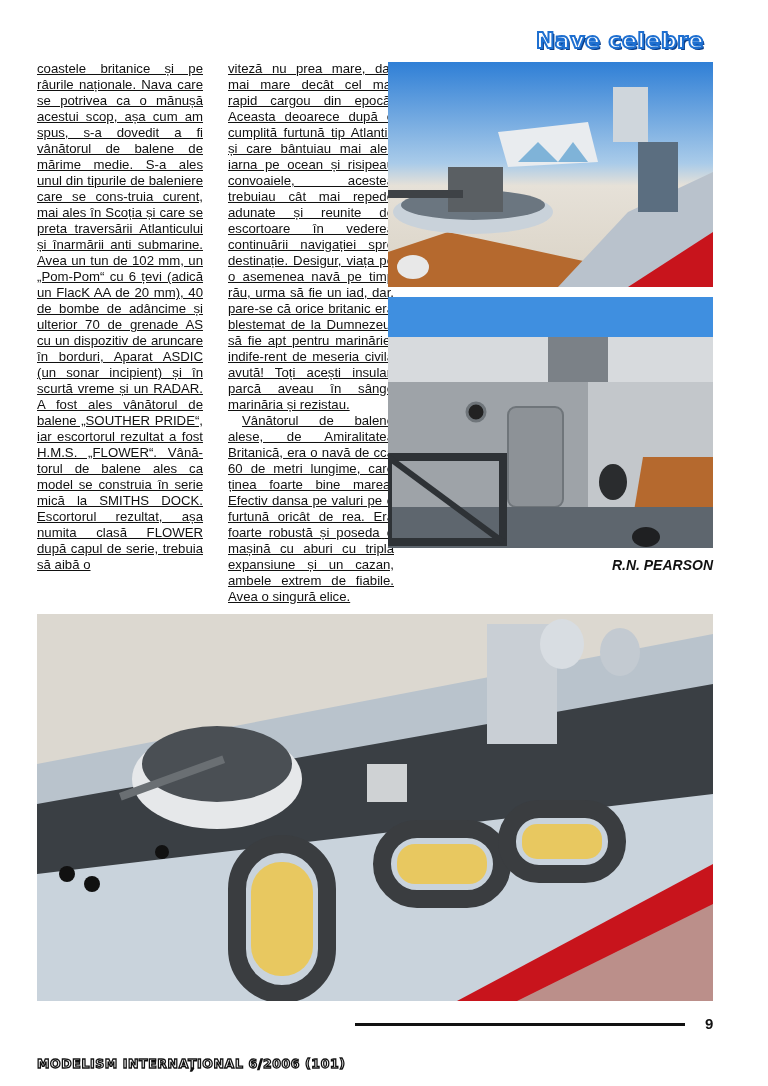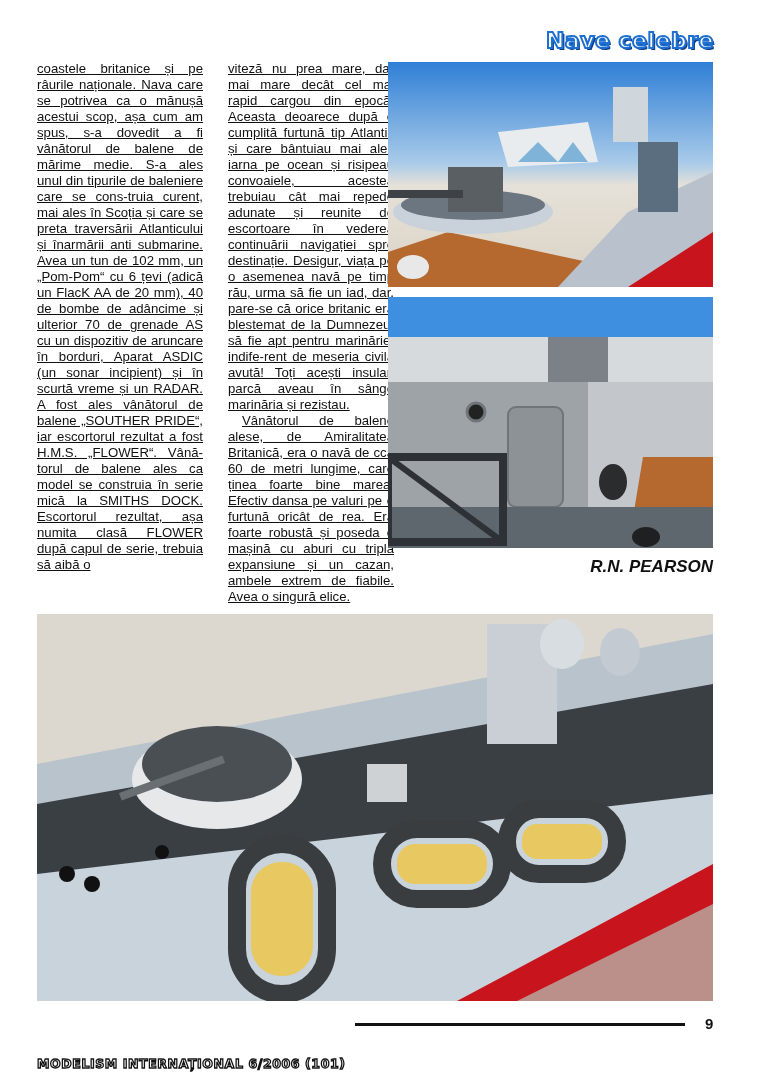--- a/index.html
+++ b/index.html
@@ -1,29 +1,29 @@
 <!DOCTYPE html>
 <html><head>
 <meta charset="utf-8">
 <style>
   html, body { margin:0; padding:0; }
   body { width:768px; height:1086px; background:#ffffff; position:relative; overflow:hidden; font-family:"Liberation Sans", sans-serif; color:#111; }
-  .section-title { position:absolute; top:28px; right:54px; font-family:"DejaVu Sans", sans-serif; font-weight:bold; font-size:22px; letter-spacing:0.5px; color:#ffffff; background:none;
+  .section-title { position:absolute; top:28px; right:64px; font-family:"DejaVu Sans", sans-serif; font-weight:bold; font-size:22px; letter-spacing:0.5px; color:#ffffff; background:none;
     -webkit-text-stroke:2px #1e6fd0; text-shadow: 1px 1px 0 #0b3f8a, 2px 2px 0 #0b3f8a; }
   .col { position:absolute; top:61px; width:166px; font-size:13.2px; line-height:16.0px; text-align:justify; hyphens:manual; }
   .col p { margin:0;text-decoration:underline; }
   .col .indent { text-indent:14px; }
   #col1 { left:37px; }
   #col2 { left:228px; }
   .photo { position:absolute; overflow:hidden; }
   #photo1 { left:388px; top:62px; width:325px; height:225px; }
   #photo2 { left:388px; top:297px; width:325px; height:251px; }
   #photo3 { left:37px; top:614px; width:676px; height:387px; }
   .photo svg { display:block; width:100%; height:100%; }
-  .credit { position:absolute; top:557px; right:55px; font-size:17px; font-weight:bold; font-style:italic; color:#111; }
+  .credit { position:absolute; top:557px; right:55px; font-size:14px; font-weight:bold; font-style:italic; color:#111; }
   .footer-title { position:absolute; left:37px; top:1016px; font-family:"DejaVu Sans", sans-serif; font-weight:bold; font-size:12.5px; letter-spacing:0.6px; color:#fff;margin-top:40px; -webkit-text-stroke:1.3px #111; }
   .footer-rule { position:absolute; left:355px; top:1023px; width:330px; height:3px; background:#111; }
   .page-num { position:absolute; left:705px; top:1015px; font-weight:bold; font-size:15px; color:#111; }
 </style>
 </head>
 <body>
 
 <div class="section-title">Nave celebre</div>
 
 <div class="col" id="col1">

